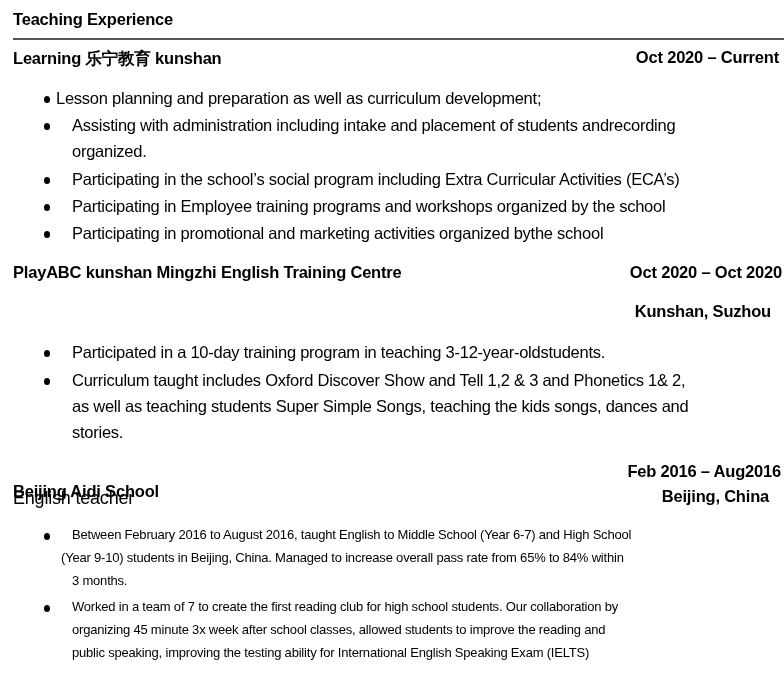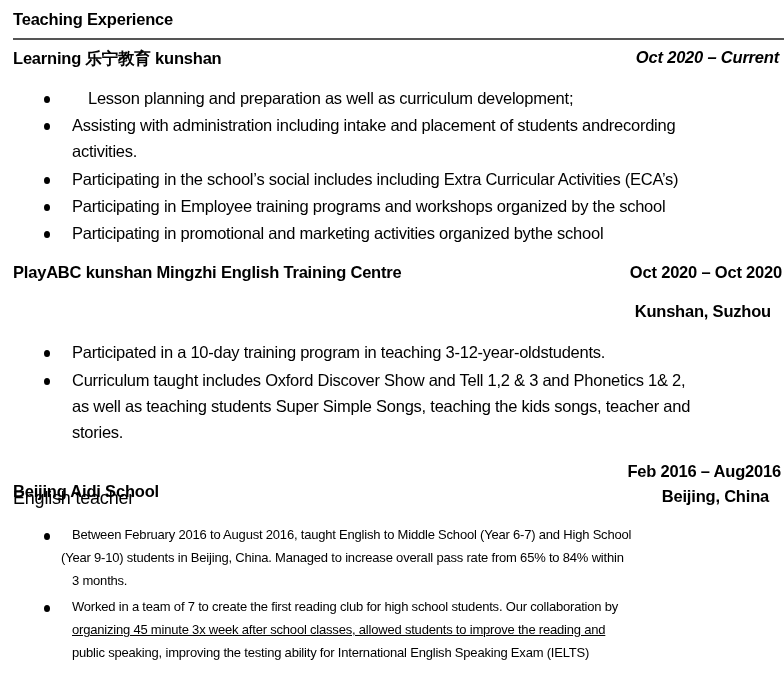--- a/index.html
+++ b/index.html
@@ -17,62 +17,62 @@
 </style>
 </head>
 <body>
 
 <div>
   <div class="abs h" style="left:13px; top:10px;">Teaching Experience</div>
   <div class="rule"></div>
 
   <div>
     <div class="abs h" style="left:13px; top:48px;">Learning  乐宁教育 kunshan</div>
-    <div class="abs h" style="right:5px; top:48px;font-style:italic;">Oct 2020 – Current</div>
+    <div class="abs h" style="right:5px; top:48px;">Oct 2020 – Current</div>
 
     <span class="dot" style="left:44px; top:96px;"></span>
-    <div class="abs b-big" style="left:88px; top:89px;">Lesson planning and preparation as well as curriculum development;</div>
+    <div class="abs b-big" style="left:56px; top:89px;">Lesson planning and preparation as well as curriculum development;</div>
 
     <span class="dot" style="left:44px; top:123px;"></span>
     <div class="abs b-big" style="left:72px; top:116px;">Assisting with administration including intake and placement of students andrecording</div>
-    <div class="abs b-big" style="left:72px; top:142px;">activities.</div>
+    <div class="abs b-big" style="left:72px; top:142px;">organized.</div>
 
     <span class="dot" style="left:44px; top:177px;"></span>
-    <div class="abs b-big" style="left:72px; top:170px;">Participating in the school’s social includes including Extra Curricular Activities (ECA’s)</div>
+    <div class="abs b-big" style="left:72px; top:170px;">Participating in the school’s social program including Extra Curricular Activities (ECA’s)</div>
 
     <span class="dot" style="left:44px; top:204px;"></span>
     <div class="abs b-big" style="left:72px; top:197px;">Participating in Employee training programs and workshops organized by the school</div>
 
     <span class="dot" style="left:44px; top:231px;"></span>
     <div class="abs b-big" style="left:72px; top:224px;">Participating in promotional and marketing activities organized bythe school</div>
   </div>
 
   <div>
     <div class="abs h" style="left:13px; top:263px;">PlayABC kunshan Mingzhi English Training Centre</div>
     <div class="abs h" style="right:2px; top:263px;">Oct 2020 – Oct 2020</div>
     <div class="abs h" style="right:13px; top:302px;">Kunshan, Suzhou</div>
 
     <span class="dot" style="left:44px; top:350px;"></span>
     <div class="abs b-big" style="left:72px; top:343px;">Participated in a 10-day training program in teaching 3-12-year-oldstudents.</div>
 
     <span class="dot" style="left:44px; top:378px;"></span>
     <div class="abs b-big" style="left:72px; top:371px;">Curriculum taught includes Oxford Discover Show and Tell 1,2 &amp; 3 and Phonetics 1&amp; 2,</div>
-    <div class="abs b-big" style="left:72px; top:397px;">as well as teaching students Super Simple Songs, teaching the kids songs, teacher and</div>
+    <div class="abs b-big" style="left:72px; top:397px;">as well as teaching students Super Simple Songs, teaching the kids songs, dances and</div>
     <div class="abs b-big" style="left:72px; top:423px;">stories.</div>
   </div>
 
   <div>
     <div class="abs h" style="left:13px; top:482px;">Beijing Aidi  School</div>
     <div class="abs h" style="right:3px; top:462px;text-align:center;">Feb 2016 – Aug2016</div>
     <div class="abs b-small" style="left:13px; top:488px; font-size:18px;">English teacher</div>
     <div class="abs h" style="right:15px; top:487px;">Beijing, China</div>
 
     <span class="dot" style="left:44px; top:533px;"></span>
     <div class="abs b-small" style="left:72px; top:527px;">Between February 2016 to August 2016, taught English to Middle School (Year 6-7) and High School</div>
     <div class="abs b-small" style="left:61px; top:550px;">(Year 9-10) students in Beijing, China. Managed to increase overall pass rate from 65% to 84% within</div>
     <div class="abs b-small" style="left:72px; top:573px;text-align:center;">3 months.</div>
 
     <span class="dot" style="left:44px; top:605px;"></span>
     <div class="abs b-small" style="left:72px; top:599px;">Worked in a team of 7 to create the first reading club for high school students. Our collaboration by</div>
-    <div class="abs b-small" style="left:72px; top:622px;text-decoration:underline;">organizing 45 minute 3x week after school classes, allowed students to improve the reading and</div>
+    <div class="abs b-small" style="left:72px; top:622px;">organizing 45 minute 3x week after school classes, allowed students to improve the reading and</div>
     <div class="abs b-small" style="left:72px; top:645px;">public speaking, improving the testing ability for International English Speaking Exam (IELTS)</div>
   </div>
 </div>
 
 </body></html>

